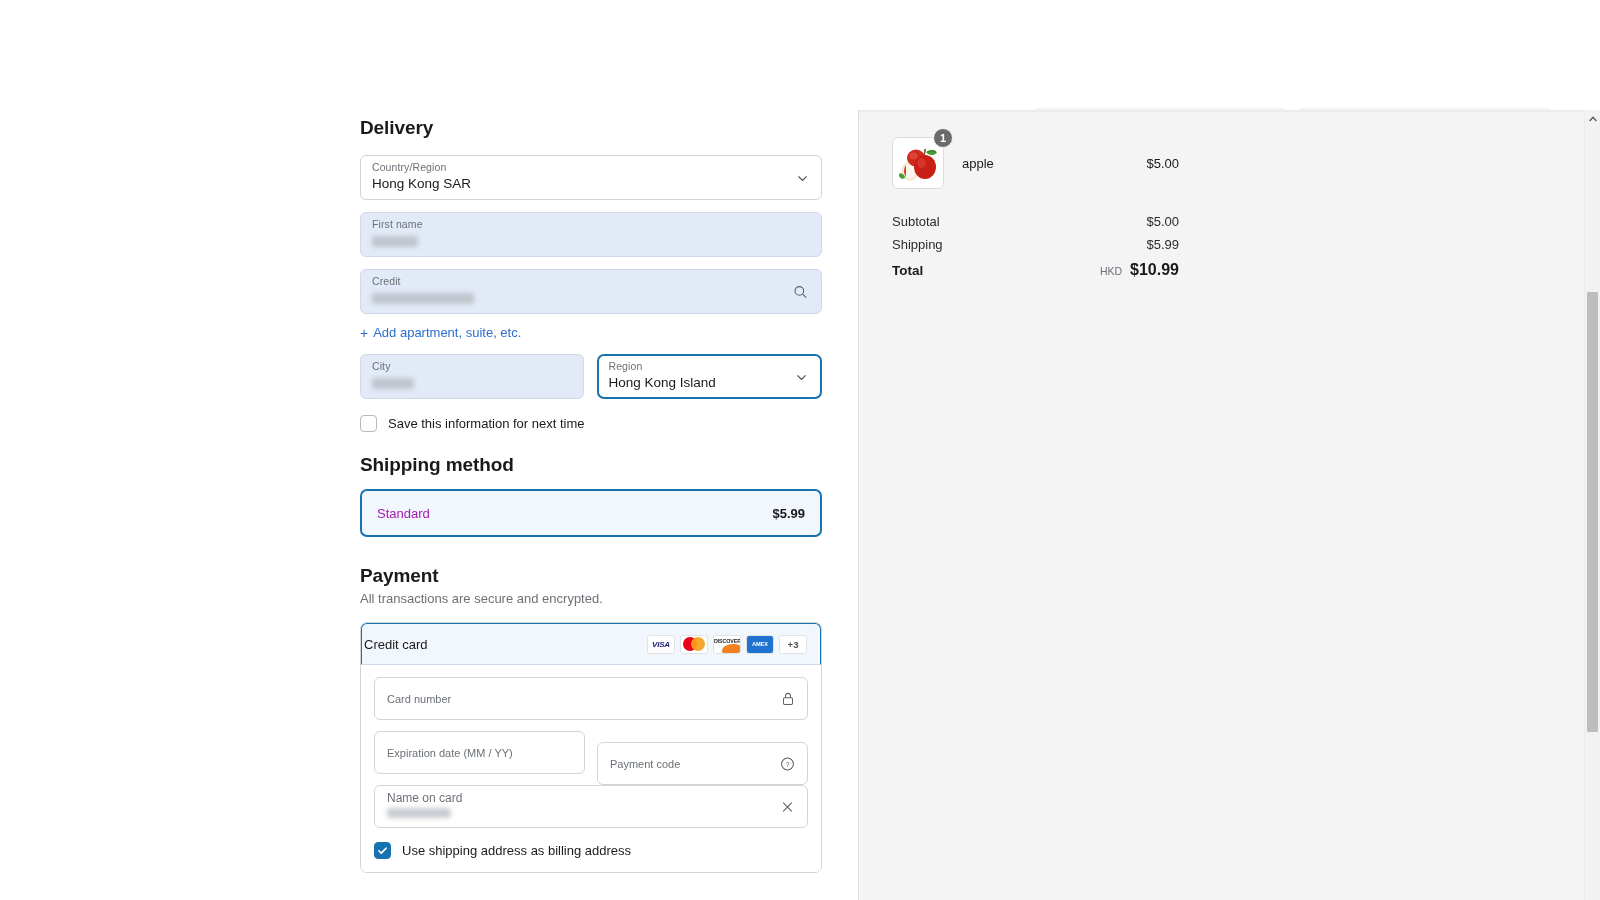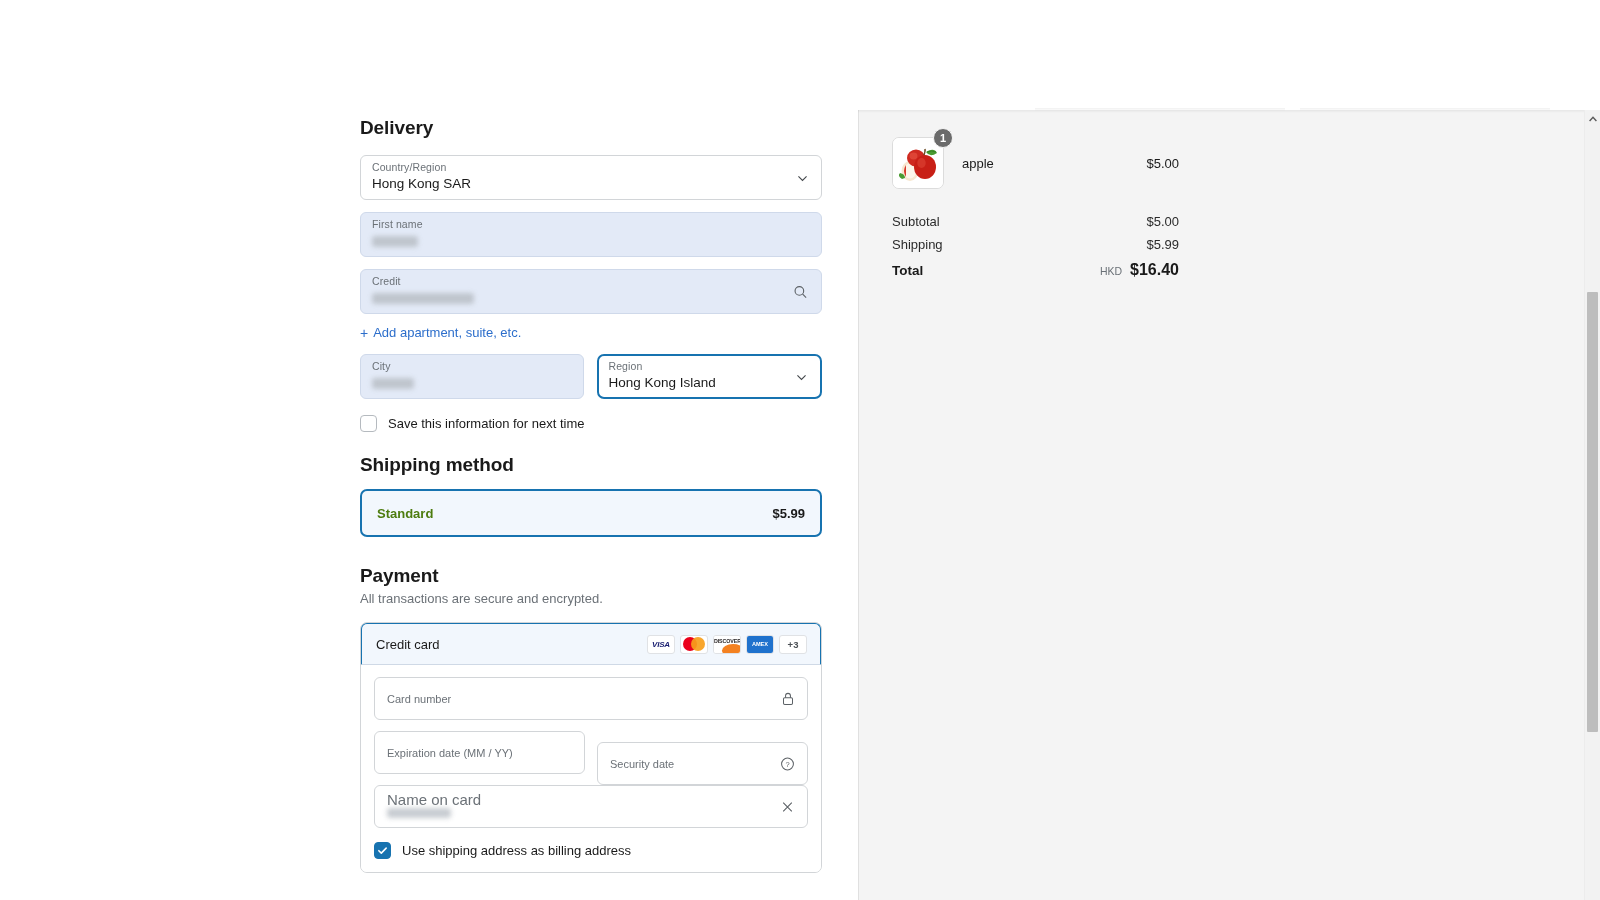--- a/index.html
+++ b/index.html
@@ -119,36 +119,36 @@
   .cbrow .cblabel { font-size: 13px; color: #1a1a1a; }
 
   
   #ship-opt {
     border: 2px solid #1773b0; border-radius: 7px;
     background: #f2f7fd;
     height: 48px;
     display: flex; align-items: center; justify-content: space-between;
     padding: 0 15px;
   }
-  #ship-opt .sname { font-size: 13px; color: #4d7c0f; font-weight: bold; }
+  #ship-opt .sname { font-size: 13px; color: #a21caf; }
   #ship-opt .sprice { font-size: 13px; font-weight: bold; color: #1a1a1a; }
 
   
   #pay-card {
     border: 1px solid #d2d5d8; border-radius: 7px; overflow: hidden;
     background: #ffffff;
   }
   #pay-head {
     height: 43px; background: #f2f7fd;
     border-top: 2px solid #1773b0;
     border-left: 2px solid #1773b0;
     border-right: 2px solid #1773b0;
     border-bottom: 1px solid #cfd9e6;
     display: flex; align-items: center; justify-content: space-between;
-    padding: 0 13px 0 14px;
+    padding: 0 13px 0 2px;
     margin: -1px -1px 0 -1px;
     border-radius: 7px 7px 0 0;
   }
   #pay-head .pname { font-size: 13px; color: #1a1a1a; }
   #brands { display: flex; align-items: center; gap: 5px; }
   .brand {
     width: 28px; height: 19px; border-radius: 3px;
     background: #fff; border: 1px solid #e0e2e5;
     display: flex; align-items: center; justify-content: center;
     overflow: hidden;
@@ -177,21 +177,21 @@
     border: 1px solid #d2d5d8; border-radius: 6px; background: #fff;
   }
   .pfield + .pfield, .prow { margin-top: 11px; }
   .prow { display: flex; gap: 12px; }
   .prow > * { flex: 1; margin-top: 0; }
   .pfield .pplace {
     position: absolute; left: 12px; top: 50%; transform: translateY(-50%);
     font-size: 11px; color: #6b7177;
   }
   .pfield .plabel {
-    position: absolute; left: 12px; top: 5px; font-size: 15px; color: #6b7177;
+    position: absolute; left: 12px; top: 5px; font-size: 12px; color: #6b7177;
   }
   .pfield .predact {
     position: absolute; left: 12px; top: 22px; width: 64px; height: 10px;
     border-radius: 3px; background: #c2c7cd; filter: blur(2.4px); opacity: .9;
   }
   .pfield .picon {
     position: absolute; right: 12px; top: 50%; transform: translateY(-50%);
     color: #5c6166;
   }
 
@@ -363,21 +363,21 @@
             <rect x="2.2" y="6.6" width="9.6" height="7.2" rx="1.3" fill="none" stroke="currentColor" stroke-width="1.1"></rect>
             <path d="M4.4 6.6 V4.6 a2.6 2.6 0 0 1 5.2 0 V6.6" fill="none" stroke="currentColor" stroke-width="1.1"></path>
           </svg>
         </div>
 
         <div class="prow">
           <div class="pfield">
             <span class="pplace">Expiration date (MM / YY)</span>
           </div>
           <div class="pfield">
-            <span class="pplace">Security date</span>
+            <span class="pplace">Payment code</span>
             <svg class="picon" width="15" height="15" viewBox="0 0 16 16">
               <circle cx="8" cy="8" r="6.3" fill="none" stroke="currentColor" stroke-width="1.1"></circle>
               <text x="8" y="11.3" text-anchor="middle" font-size="8" fill="currentColor" font-family="Liberation Sans, sans-serif">?</text>
             </svg>
           </div>
         </div>
 
         <div class="pfield">
           <span class="plabel">Name on card</span>
           <span class="predact"></span>
@@ -437,21 +437,21 @@
       </div>
 
       <div class="sumrow" id="r-shipping">
         <span class="lbl">Shipping</span>
         <span class="val">$5.99</span>
       </div>
 
       <div class="sumrow" id="r-total">
         <span class="lbl">Total</span>
         <span class="cur">HKD</span>
-        <span class="val">$16.40</span>
+        <span class="val">$10.99</span>
       </div>
 
     </div>
   </div>
 
   <div id="scrollbar">
     <div id="sb-up">
       <svg width="8" height="6" viewBox="0 0 8 6">
         <path d="M0.6 5 L4 1.3 L7.4 5" fill="none" stroke="#5a5a5a" stroke-width="1.4"></path>
       </svg>

